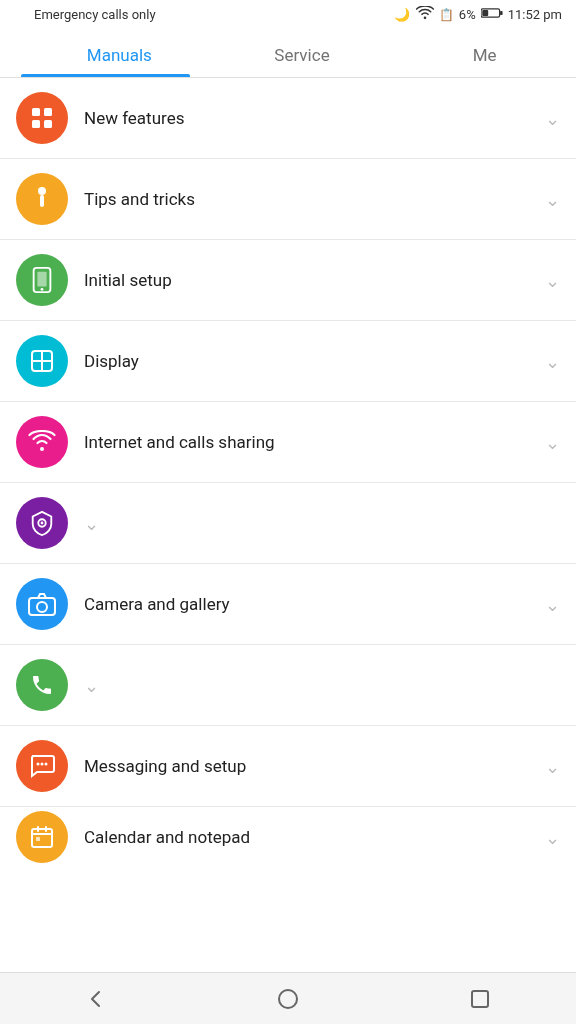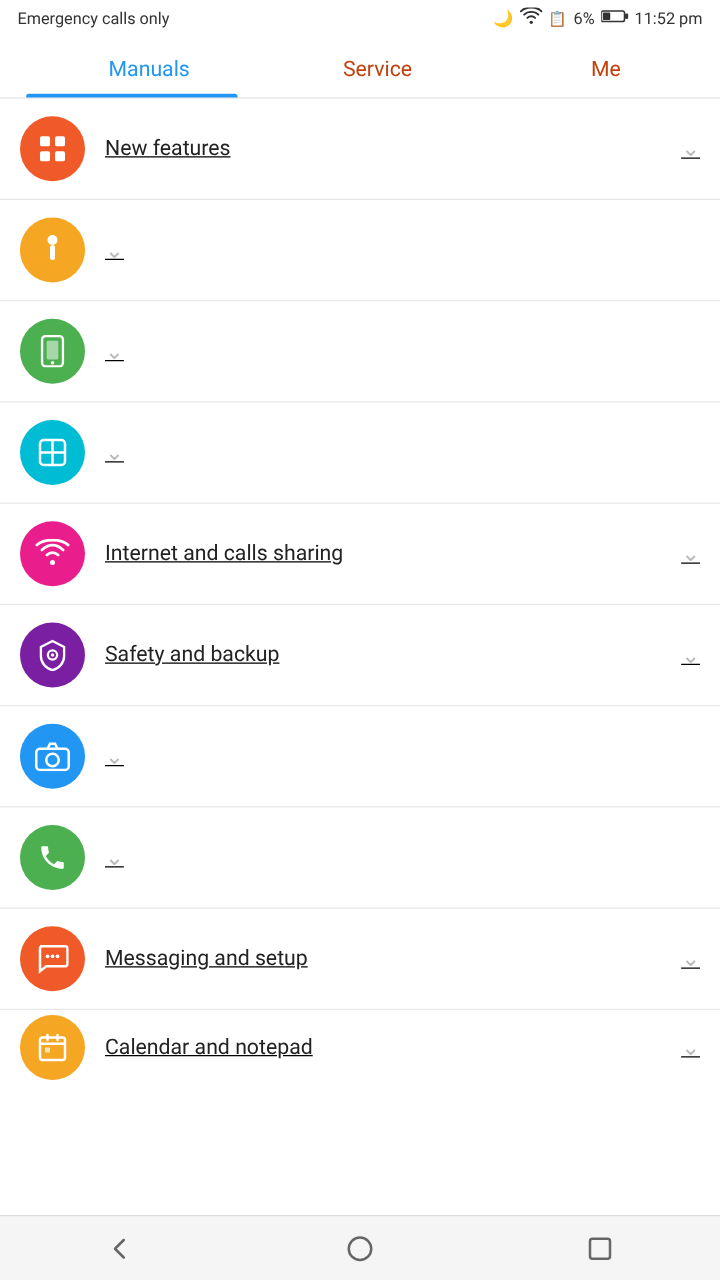--- a/index.html
+++ b/index.html
@@ -15,40 +15,40 @@
     
     .status-bar {
       display: flex;
       justify-content: space-between;
       align-items: center;
       padding: 6px 14px;
       background: #fff;
       font-size: 13px;
       color: #333;
     }
-    .status-left { font-size: 13px; }
+    .status-left { font-size: 13px; margin-left: 20px; }
     .status-right {
       display: flex;
       align-items: center;
       gap: 5px;
       font-size: 13px;
     }
 
     
     .tab-bar {
       display: flex;
       border-bottom: 1px solid #e0e0e0;
       background: #fff;
     }
     .tab-item {
       flex: 1;
       text-align: center;
       padding: 16px 0 12px;
       font-size: 17px;
-      color: #c2410c;
+      color: #737373;
       cursor: pointer;
       position: relative;
     }
     .tab-item.active {
       color: #2196F3;
       padding-left: 28px;
     }
     .tab-item.active::after {
       content: '';
       position: absolute;
@@ -158,21 +158,21 @@
     <span>Manuals</span>
   </div>
   <div class="tab-item">
     <span>Service</span>
   </div>
   <div class="tab-item">
     <span>Me</span>
   </div>
 </div>
 
-<div class="list-container" style="margin-bottom:52px;text-decoration:underline;">
+<div class="list-container" style="margin-bottom:52px;">
 
   <div class="list-item">
     <div class="icon-circle" style="background:#F05A28;">
       <svg width="26" height="26" viewBox="0 0 26 26" fill="none">
         <rect x="3" y="3" width="8" height="8" rx="1.5" fill="white"></rect>
         <rect x="15" y="3" width="8" height="8" rx="1.5" fill="white"></rect>
         <rect x="3" y="15" width="8" height="8" rx="1.5" fill="white"></rect>
         <rect x="15" y="15" width="8" height="8" rx="1.5" fill="white"></rect>
       </svg>
     </div>
@@ -180,42 +180,45 @@
     <span class="chevron">⌄</span>
   </div>
 
   <div class="list-item">
     <div class="icon-circle" style="background:#F5A623;">
       <svg width="26" height="26" viewBox="0 0 26 26" fill="none">
         <circle cx="13" cy="5" r="4" fill="white"></circle>
         <rect x="11" y="9" width="4" height="12" rx="2" fill="white"></rect>
       </svg>
     </div>
+    <span class="item-label">Tips and tricks</span>
     <span class="chevron">⌄</span>
   </div>
 
   <div class="list-item">
     <div class="icon-circle" style="background:#4CAF50;">
       <svg width="24" height="26" viewBox="0 0 24 28" fill="none">
         <rect x="3" y="1" width="18" height="26" rx="3" stroke="white" stroke-width="2" fill="none"></rect>
         <rect x="7" y="5" width="10" height="16" rx="1" fill="white" opacity="0.5"></rect>
         <circle cx="12" cy="24" r="1.5" fill="white"></circle>
       </svg>
     </div>
+    <span class="item-label">Initial setup</span>
     <span class="chevron">⌄</span>
   </div>
 
   <div class="list-item">
     <div class="icon-circle" style="background:#00BCD4;">
       <svg width="26" height="26" viewBox="0 0 26 26" fill="none">
         <rect x="3" y="3" width="20" height="20" rx="3" stroke="white" stroke-width="2" fill="none"></rect>
         <line x1="13" y1="3" x2="13" y2="23" stroke="white" stroke-width="2"></line>
         <line x1="3" y1="13" x2="23" y2="13" stroke="white" stroke-width="2"></line>
       </svg>
     </div>
+    <span class="item-label">Display</span>
     <span class="chevron">⌄</span>
   </div>
 
   <div class="list-item">
     <div class="icon-circle" style="background:#E91E8C;">
       <svg width="28" height="24" viewBox="0 0 28 22" fill="none">
         <path d="M14 16a2 2 0 1 1 0 4 2 2 0 0 1 0-4z" fill="white"></path>
         <path d="M9.5 12C11 10.5 12.4 10 14 10s3 .5 4.5 2" stroke="white" stroke-width="2.2" fill="none" stroke-linecap="round"></path>
         <path d="M5.5 8C8 5.5 10.8 4 14 4s6 1.5 8.5 4" stroke="white" stroke-width="2.2" fill="none" stroke-linecap="round"></path>
         <path d="M1.5 4C5 0.5 9.2 0 14 0s9 .5 12.5 4" stroke="white" stroke-width="2.2" fill="none" stroke-linecap="round"></path>
@@ -226,32 +229,32 @@
   </div>
 
   <div class="list-item">
     <div class="icon-circle" style="background:#7B1FA2;">
       <svg width="24" height="26" viewBox="0 0 24 28" fill="none">
         <path d="M12 2L2 7v8c0 5.5 4.3 10.7 10 12 5.7-1.3 10-6.5 10-12V7L12 2z" stroke="white" stroke-width="2" fill="none"></path>
         <circle cx="12" cy="14" r="4" stroke="white" stroke-width="2" fill="none"></circle>
         <circle cx="12" cy="14" r="1.5" fill="white"></circle>
       </svg>
     </div>
-    <span class="item-label">Safety and backup</span>
     <span class="chevron">⌄</span>
   </div>
 
   <div class="list-item">
     <div class="icon-circle" style="background:#2196F3;">
       <svg width="28" height="24" viewBox="0 0 28 24" fill="none">
         <rect x="1" y="6" width="26" height="17" rx="3" stroke="white" stroke-width="2" fill="none"></rect>
         <circle cx="14" cy="15" r="5" stroke="white" stroke-width="2" fill="none"></circle>
         <path d="M10 6l2-4h4l2 4" stroke="white" stroke-width="2" fill="none"></path>
       </svg>
     </div>
+    <span class="item-label">Camera and gallery</span>
     <span class="chevron">⌄</span>
   </div>
 
   <div class="list-item">
     <div class="icon-circle" style="background:#4CAF50;">
       <svg width="24" height="24" viewBox="0 0 24 24" fill="none">
         <path d="M6.6 10.8c1.4 2.8 3.8 5.1 6.6 6.6l2.2-2.2c.3-.3.7-.4 1-.2 1.1.4 2.3.6 3.6.6.6 0 1 .4 1 1V20c0 .6-.4 1-1 1C10.6 21 3 13.4 3 4c0-.6.4-1 1-1h3.5c.6 0 1 .4 1 1 0 1.3.2 2.5.6 3.6.1.3 0 .7-.2 1L6.6 10.8z" fill="white"></path>
       </svg>
     </div>
     <span class="chevron">⌄</span>

